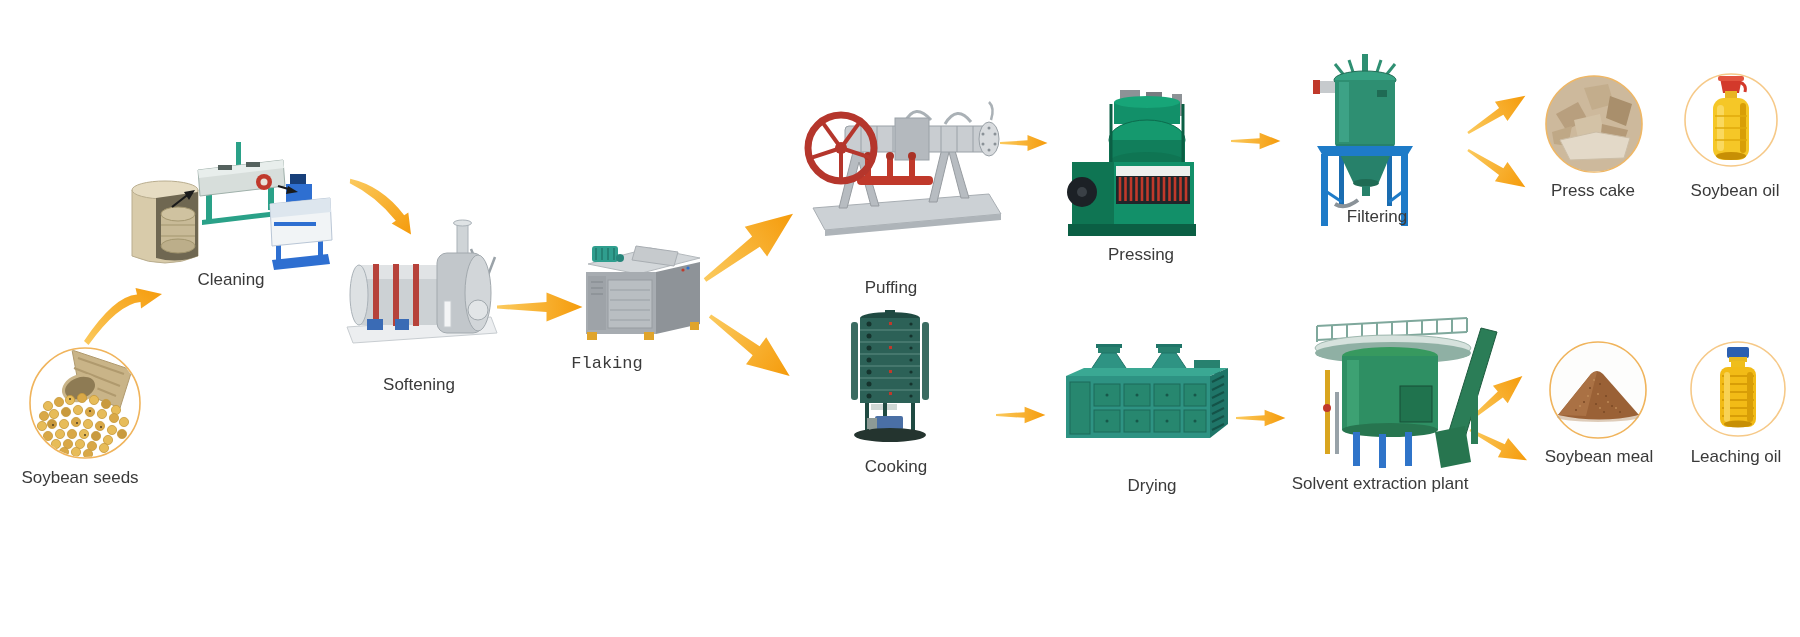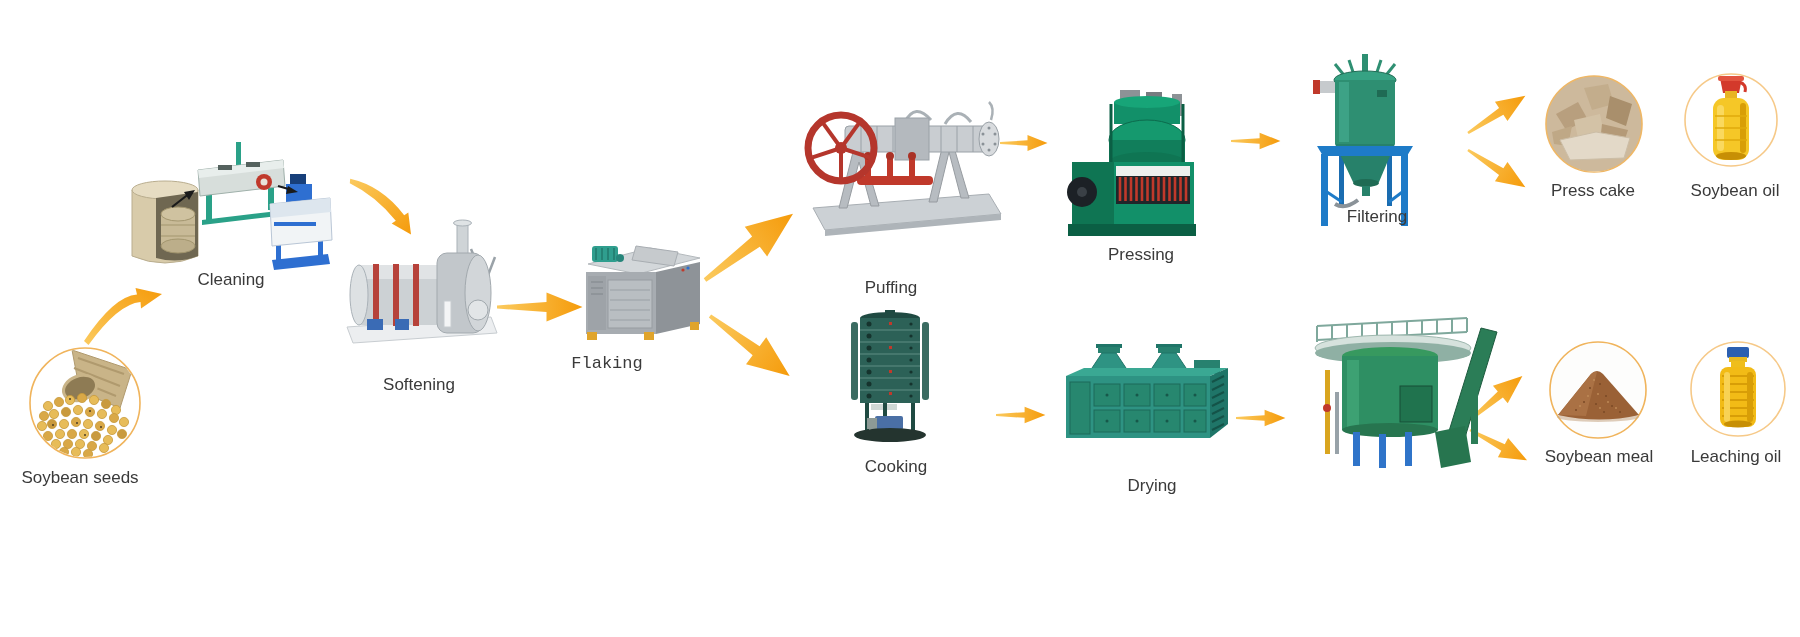--- a/index.html
+++ b/index.html
@@ -469,20 +469,21 @@
       <ellipse cx="85" cy="118" rx="48" ry="7" fill="#27754f"></ellipse>
       <rect x="48" y="120" width="7" height="34" fill="#2f74c9"></rect>
       <rect x="74" y="122" width="7" height="34" fill="#2f74c9"></rect>
       <rect x="100" y="120" width="7" height="34" fill="#2f74c9"></rect>
       <rect x="20" y="58" width="5" height="84" fill="#d9a51f"></rect>
       <rect x="30" y="80" width="4" height="62" fill="#98a2a8"></rect>
       <circle cx="22" cy="96" r="4" fill="#c0392b"></circle>
       <polygon points="130,120 160,114 166,150 136,156" fill="#27754f"></polygon>
     </svg>
   </div>
+  <div class="lbl" style="left:1380px;top:472px;">Solvent extraction plant</div>
 
   <div class="stage" style="left:1548px;top:340px;">
     <svg width="100" height="100" viewBox="0 0 100 100">
       <circle cx="50" cy="50" r="48" fill="#fdfdfc" stroke="#f0b45c" stroke-width="1.6"></circle>
       <ellipse cx="50" cy="77" rx="41" ry="5" fill="#c5a482" opacity="0.55"></ellipse>
       <path d="M10,75 L43,34 Q49,28 55,34 L91,75 Q52,84 10,75 Z" fill="#9a6136"></path>
       <path d="M10,75 L43,34 Q46,31 49,32 L38,76 Z" fill="#aa7144"></path>
       <g fill="#7a4a26">
         <circle cx="42" cy="48" r="1"></circle>
           <circle cx="52" cy="44" r="1"></circle>

